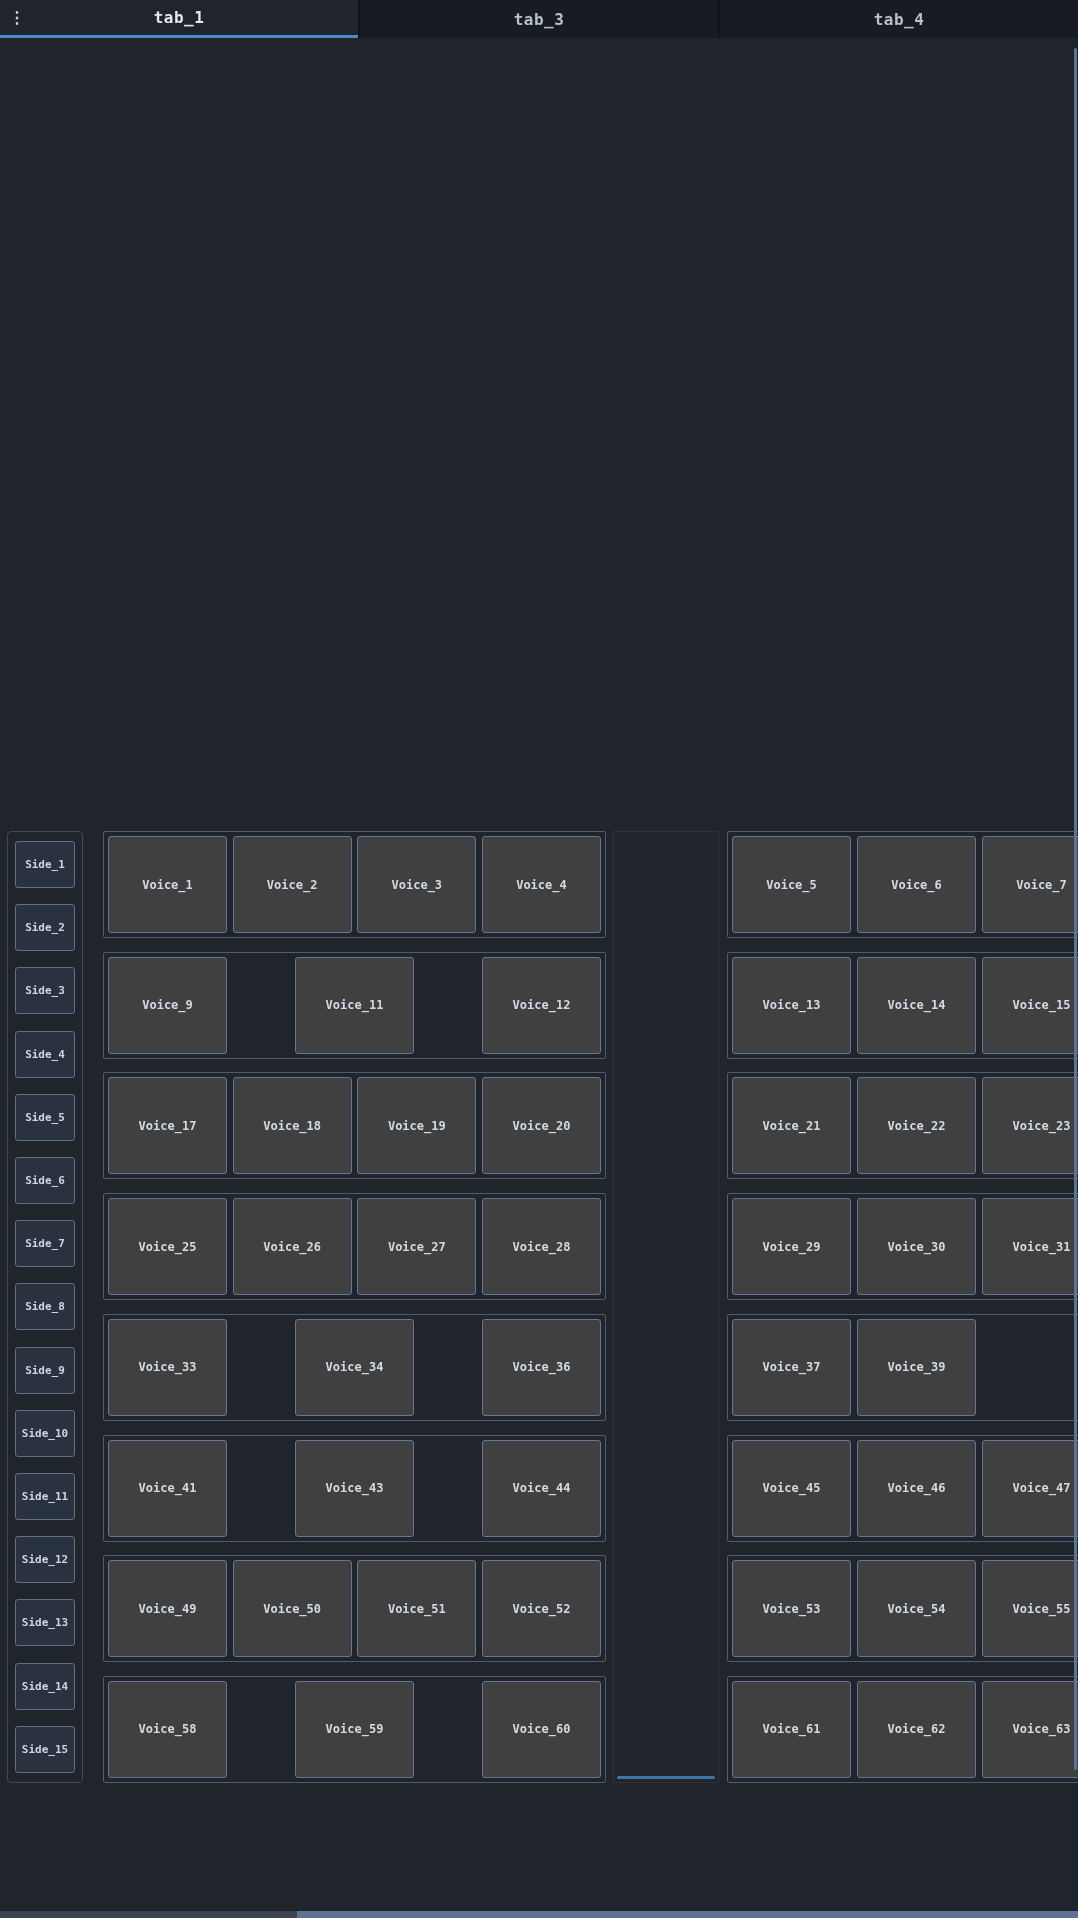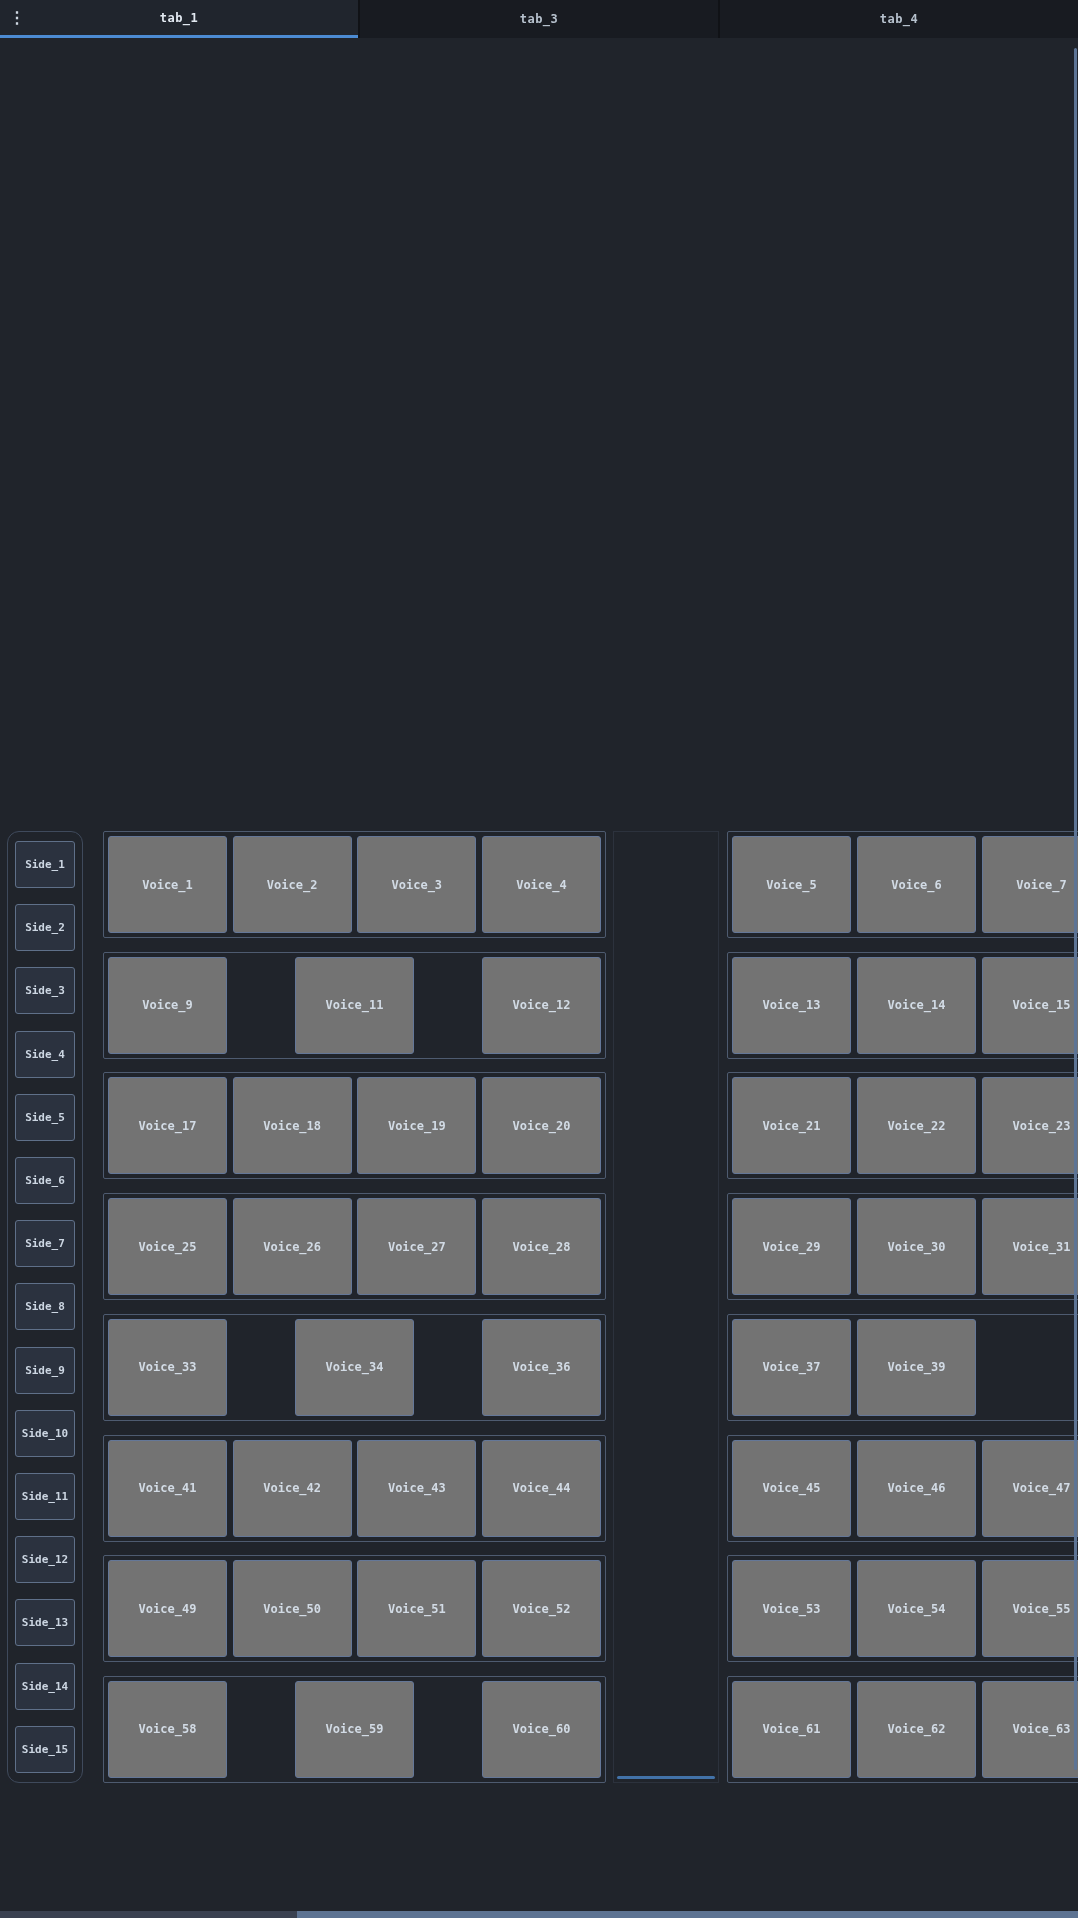--- a/index.html
+++ b/index.html
@@ -9,35 +9,35 @@
     font-family:"DejaVu Sans Mono","Liberation Mono",monospace;
     -webkit-font-smoothing:antialiased;
   }
   
   .tabbar{
     position:absolute;top:0;left:0;width:1078px;height:38px;
     background:#101216;display:flex;gap:2px;box-sizing:border-box;
   }
   .tab{
     flex:1;display:flex;align-items:center;justify-content:center;
-    background:#181b21;color:#b6c1cd;font-size:12px;font-weight:bold;
+    background:#181b21;color:#b6c1cd;font-size:16px;font-weight:bold;
     letter-spacing:.5px;box-sizing:border-box;cursor:default;
   }
   .tab.active{
     background:#20252d;color:#e2e9f1;
     border-bottom:3px solid #4c8bd2;
   }
   .kebab{
     position:absolute;left:9px;top:50%;transform:translateY(-54%);
     color:#cfd8e2;font-size:16px;font-weight:bold;line-height:1;z-index:5;
   }
   
   .sidebar{
     position:absolute;left:7px;top:831px;width:76px;height:952px;
-    box-sizing:border-box;border:1px solid #3f4a5c;border-radius:12px;
+    box-sizing:border-box;border:1px solid #3f4a5c;border-radius:4px;
     display:flex;flex-direction:column;align-items:center;
     justify-content:space-between;padding:9px 0;
   }
   .side-btn{
     width:60px;height:47px;box-sizing:border-box;flex:0 0 auto;
     display:flex;align-items:center;justify-content:center;
     background:#2b323f;border:1px solid #5f7089;border-radius:3px;
     color:#ccd6e2;font-size:11px;font-weight:bold;cursor:default;
   }
   .voice-col{
@@ -49,21 +49,21 @@
   .group{
     box-sizing:border-box;height:107px;width:100%;
     border:1px solid #4e5b70;border-radius:2px;padding:4px;
     display:flex;align-items:center;
   }
   .group.between{justify-content:space-between;}
   .group.start{justify-content:flex-start;gap:6px;}
   .voice-btn{
     width:119px;height:97px;box-sizing:border-box;flex:0 0 auto;
     display:flex;align-items:center;justify-content:center;
-    background:#737373;border:1px solid #647798;border-radius:3px;
+    background:#404040;border:1px solid #647798;border-radius:3px;
     color:#d2dbe5;font-size:12px;font-weight:bold;cursor:default;
   }
   .divider-panel{
     position:absolute;left:613px;top:831px;width:106px;height:952px;
     box-sizing:border-box;border:1px solid #2c323d;
   }
   .divider-thumb{
     position:absolute;left:3px;right:3px;bottom:3px;height:3px;
     background:#4272a8;border-radius:2px;
   }
@@ -133,21 +133,20 @@
       <div class="voice-btn">Voice_27</div>
       <div class="voice-btn">Voice_28</div>
     </div>
     <div class="group between">
       <div class="voice-btn">Voice_33</div>
       <div class="voice-btn">Voice_34</div>
       <div class="voice-btn">Voice_36</div>
     </div>
     <div class="group between">
       <div class="voice-btn">Voice_41</div>
-      <div class="voice-btn">Voice_42</div>
       <div class="voice-btn">Voice_43</div>
       <div class="voice-btn">Voice_44</div>
     </div>
     <div class="group between">
       <div class="voice-btn">Voice_49</div>
       <div class="voice-btn">Voice_50</div>
       <div class="voice-btn">Voice_51</div>
       <div class="voice-btn">Voice_52</div>
     </div>
     <div class="group between">

